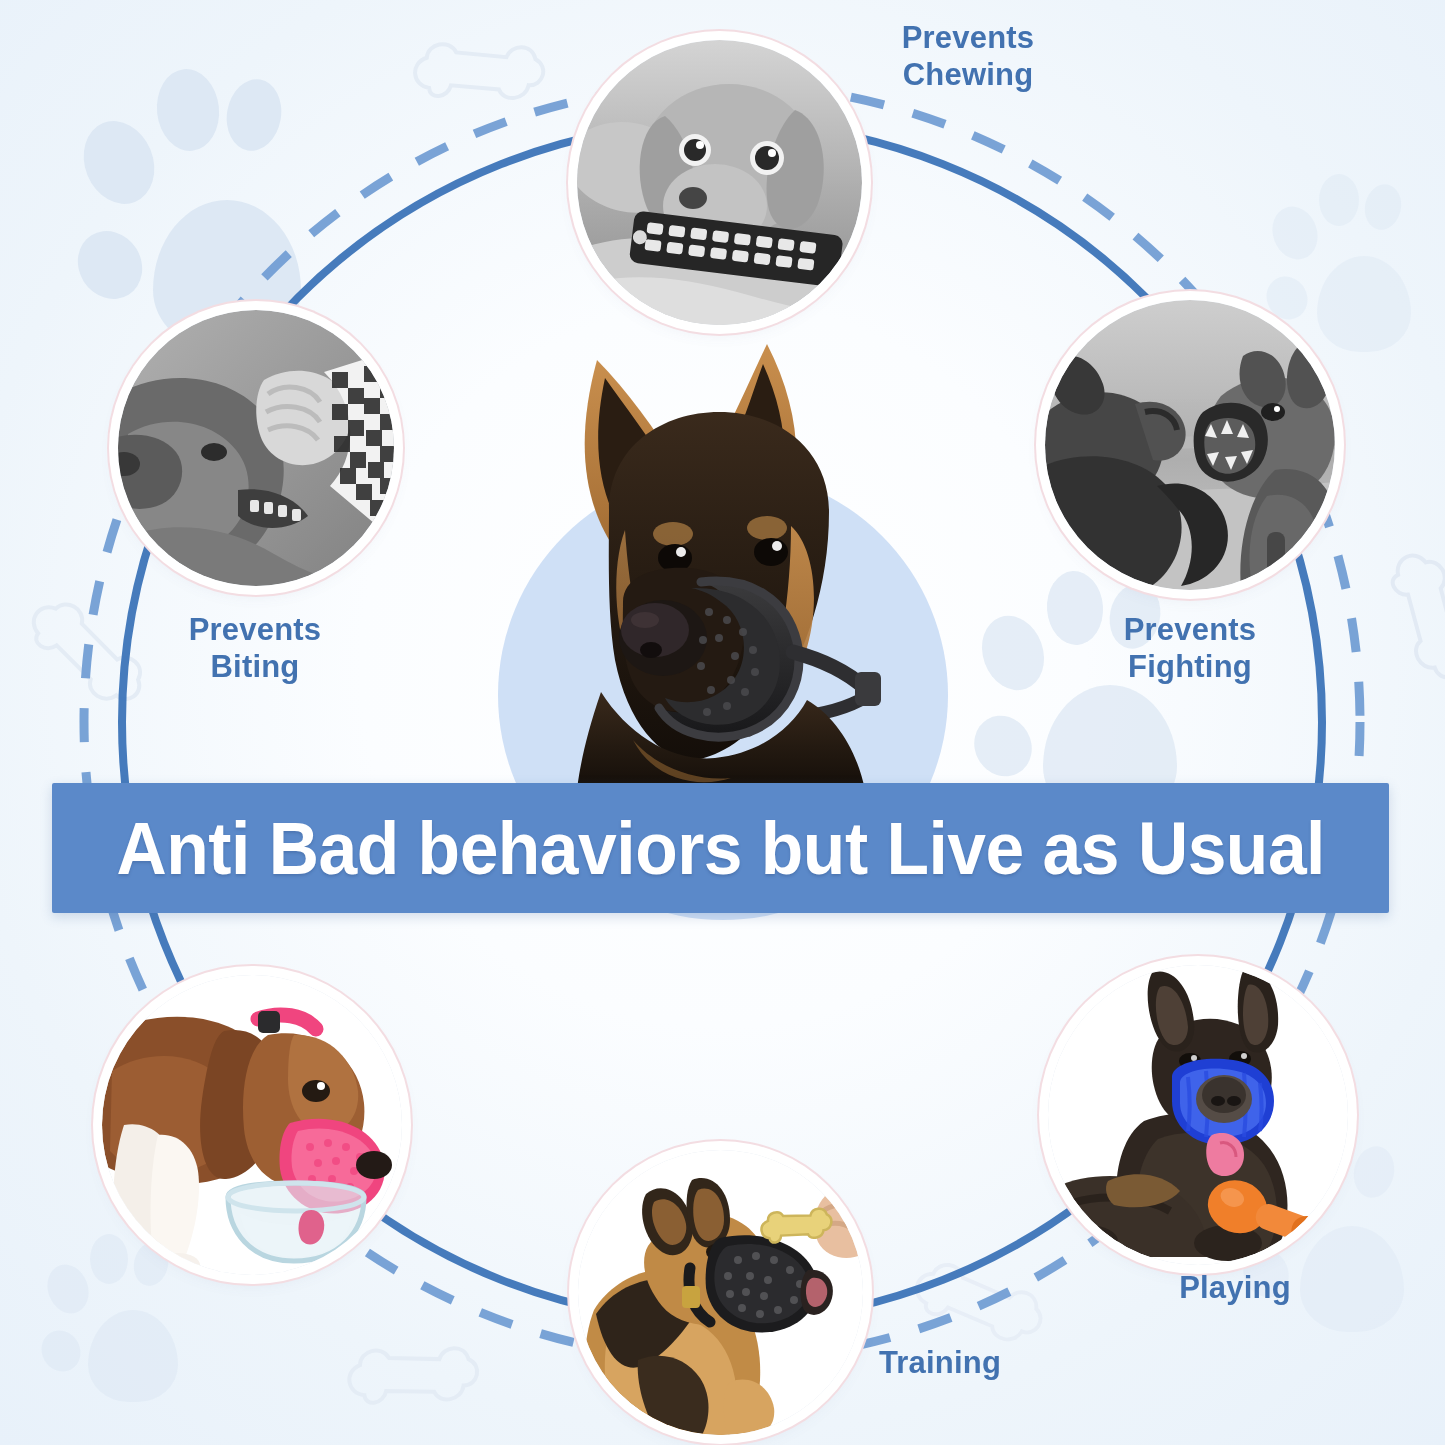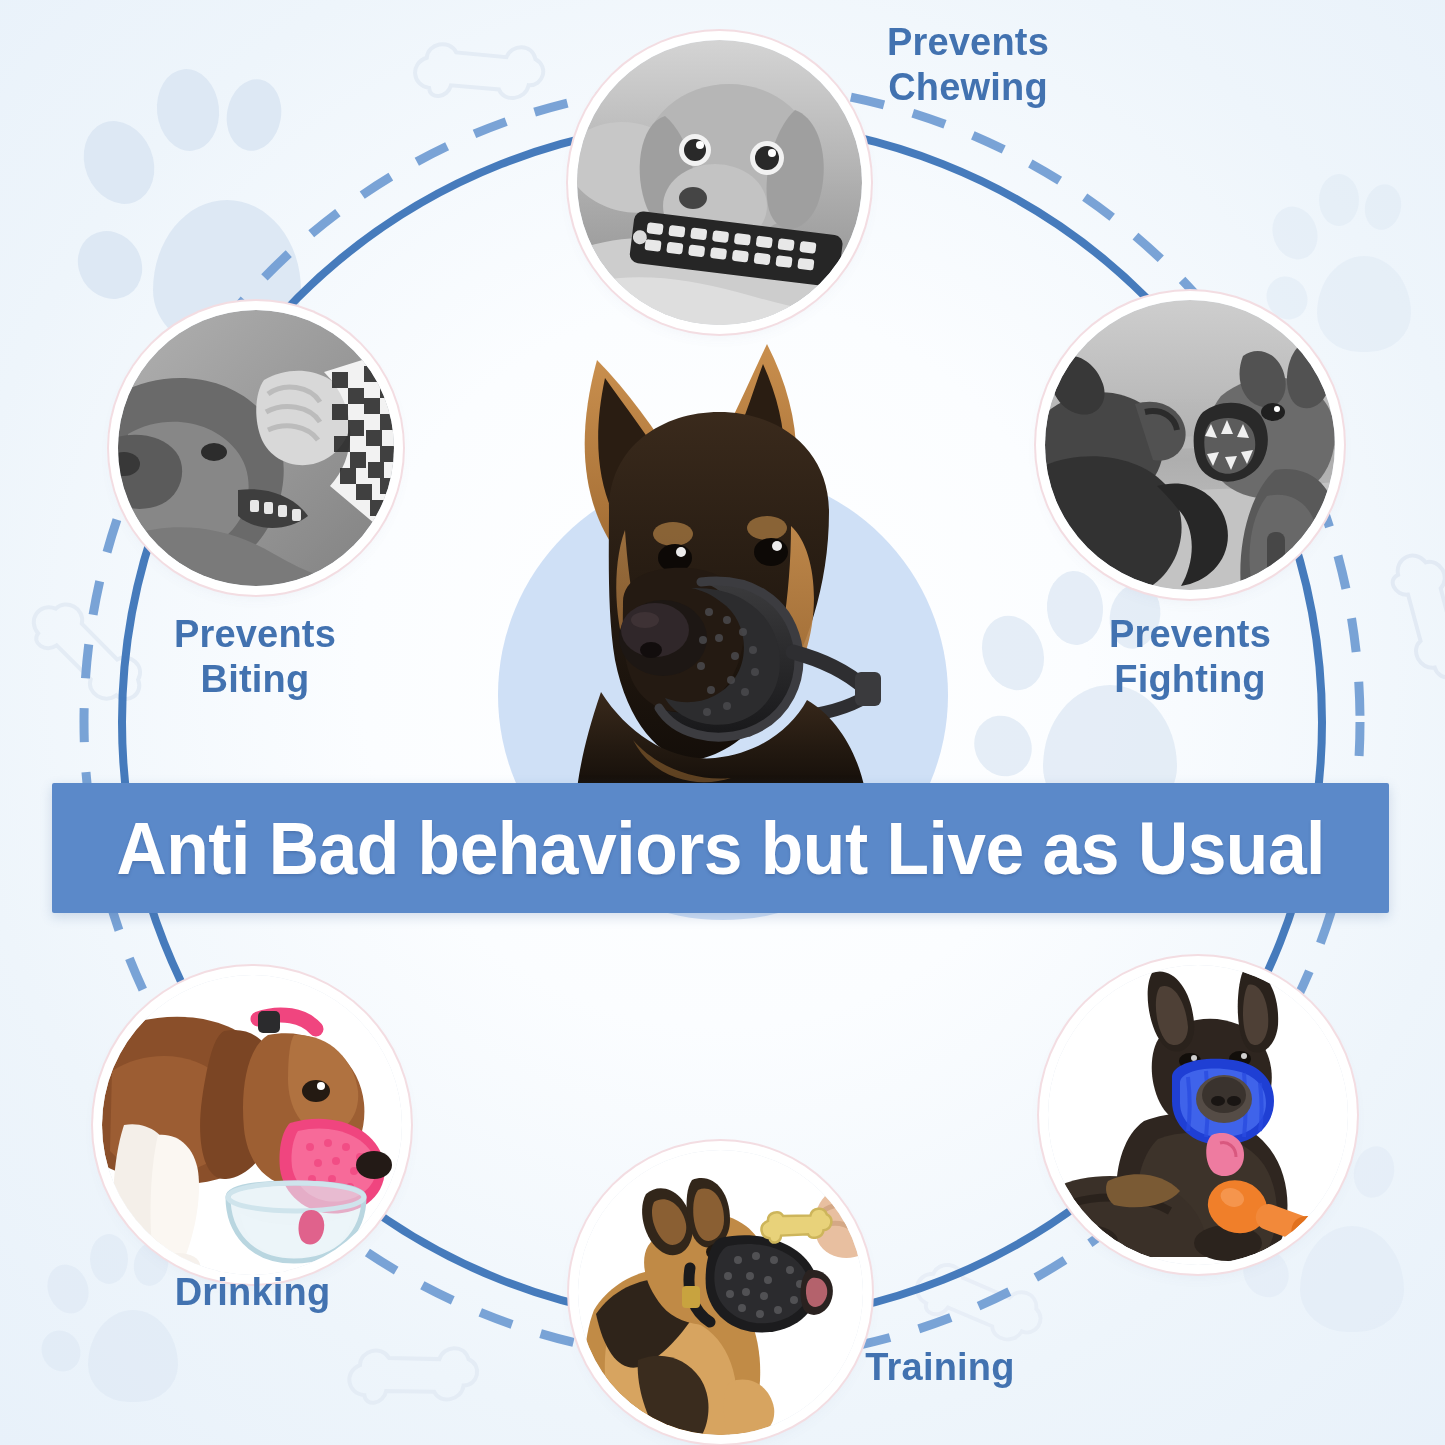--- a/index.html
+++ b/index.html
@@ -48,21 +48,21 @@
   }
   .photo .inner{position:absolute;inset:0;border-radius:50%;overflow:hidden;}
   .photo.gray .inner{filter:grayscale(1) contrast(1.02);}
   .photo svg{display:block;width:100%;height:100%;}
 
   
   .label{
     position:absolute;
     color:#4272b0;
     font-weight:600;
-    font-size:38px;
+    font-size:31px;
     line-height:1.18;
     letter-spacing:.2px;
     text-align:center;
     white-space:pre-line;
   }
 
   
   .banner{
     position:absolute;left:52px;top:783px;width:1337px;height:130px;
     background:#5b89c9;
@@ -469,21 +469,20 @@
         <ellipse cx="194" cy="222" rx="68" ry="14" fill="none" stroke="#cfe4ec" stroke-width="5"></ellipse>
         <path d="M138 238 C168 254 220 254 250 238 C248 266 226 282 194 282 C162 282 142 266 138 238 Z" fill="#ecf6f9" opacity=".55"></path>
 
         <path d="M204 236 C214 232 224 240 222 254 C220 268 208 274 200 266 C194 258 196 240 204 236 Z" fill="#e0628c"></path>
 
         <ellipse cx="34" cy="286" rx="22" ry="12" fill="#f6f1ec"></ellipse>
         <ellipse cx="76" cy="290" rx="22" ry="12" fill="#f6f1ec"></ellipse>
       </svg>
     </div>
   </div>
-  <div class="label" style="left:110px;top:1270px;width:285px;">Drinking</div>
 
   <div class="photo" style="left:578px;top:1150px;width:285px;height:285px;">
     <div class="inner">
       <svg viewBox="0 0 285 285" preserveAspectRatio="xMidYMid slice">
         <rect width="285" height="285" fill="#ffffff"></rect>
 
         <path d="M16 160 C40 120 96 106 140 130 C182 154 194 226 170 285 L20 285 C2 240 4 190 16 160 Z" fill="#c18b46"></path>
         <path d="M30 186 C54 160 100 156 130 180 C158 202 166 248 152 285 L40 285 C26 252 24 210 30 186 Z" fill="#d7a460"></path>
 
         <path d="M18 164 C42 128 92 118 130 140 C116 170 96 196 72 212 C48 228 28 210 18 164 Z" fill="#2f241a"></path>
@@ -586,18 +585,19 @@
 
         <g transform="rotate(20 212 250)">
           <ellipse cx="188" cy="250" rx="30" ry="26" fill="#f07f2a"></ellipse>
           <rect x="208" y="236" width="56" height="26" rx="13" fill="#f2893a"></rect>
           <ellipse cx="262" cy="249" rx="16" ry="15" fill="#e2711d"></ellipse>
           <ellipse cx="180" cy="243" rx="12" ry="9" fill="#f79e5c" opacity=".7"></ellipse>
         </g>
       </svg>
     </div>
   </div>
+  <div class="label" style="left:1105px;top:1270px;width:260px;">Playing</div>
 
   <div class="banner">
     <span class="banner-text">Anti Bad behaviors but Live as Usual</span>
   </div>
 
 </div>
 
 </body></html>

